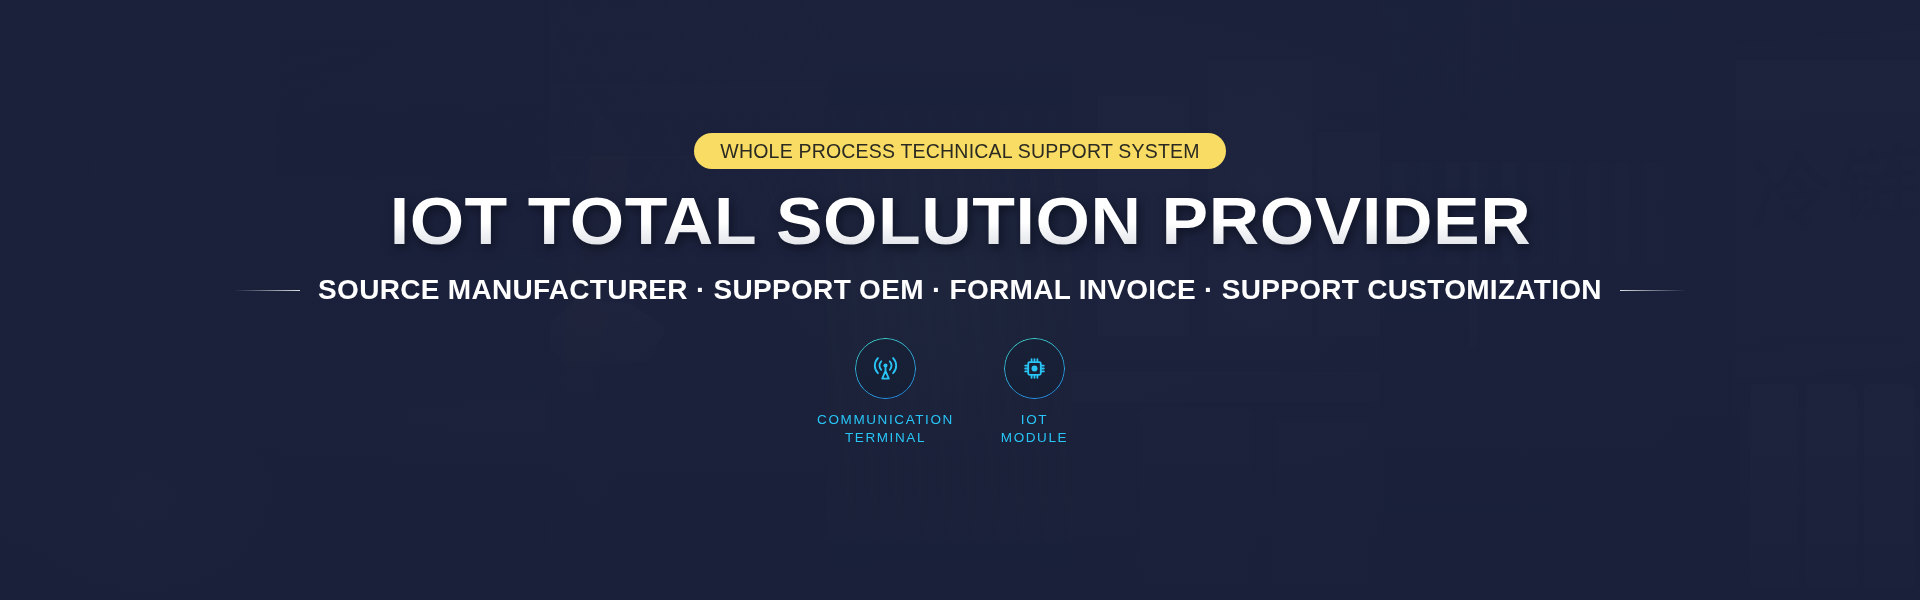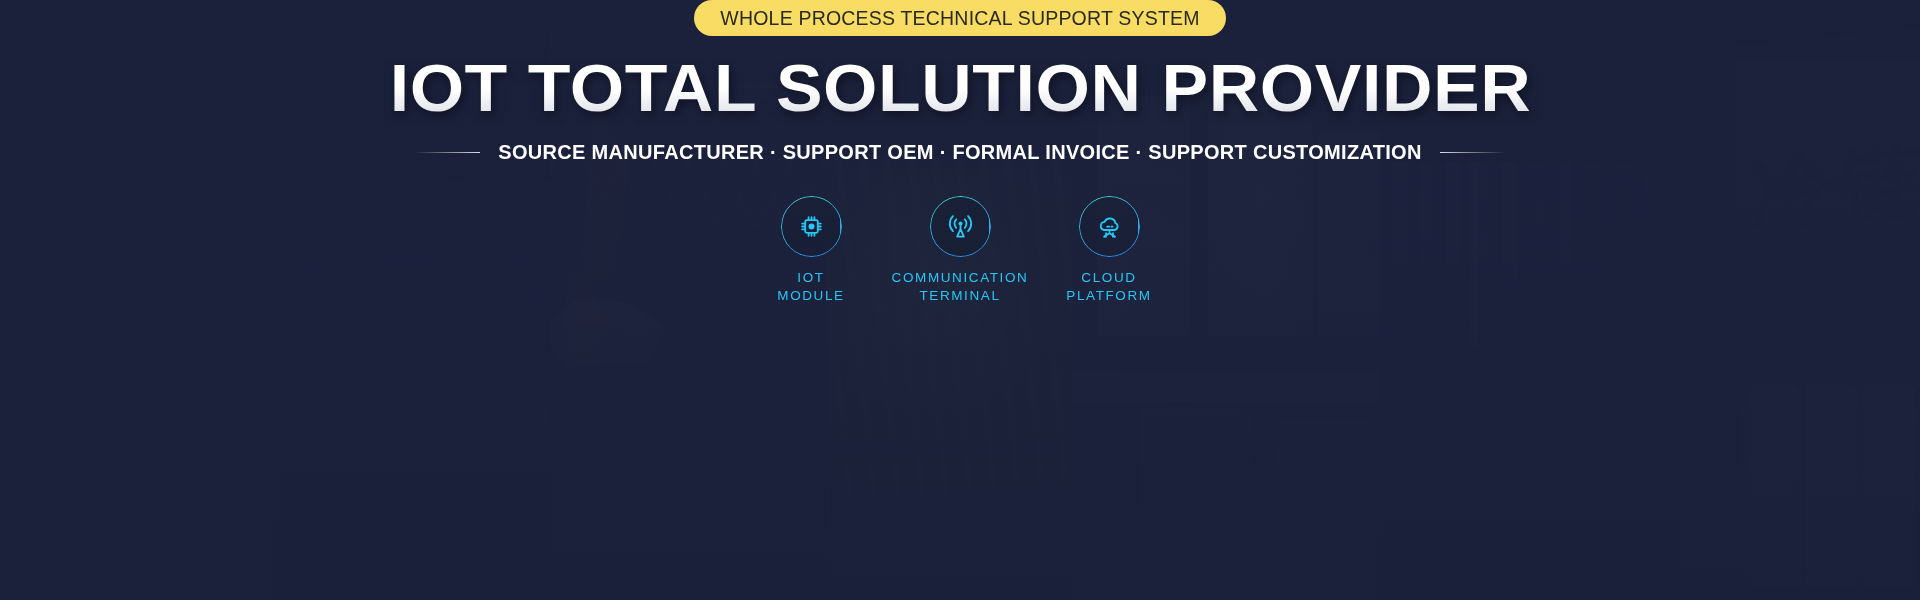--- a/index.html
+++ b/index.html
@@ -181,20 +181,21 @@
     background:
       radial-gradient(ellipse 1100px 520px at 50% 48%, rgba(26,32,58,0.62), rgba(26,32,58,0.88) 72%),
       linear-gradient(180deg, rgba(30,36,64,0.80) 0%, rgba(28,34,60,0.86) 50%, rgba(24,30,54,0.88) 100%);
   }
 
   
   .content {
     position: absolute; inset: 0;
     display: flex; flex-direction: column;
     align-items: center;
+    padding-top: 133px;
   }
 
   .badge {
     display: inline-flex; align-items: center; justify-content: center;
     height: 36px;
     padding: 0 26px;
     border-radius: 18px;
     background: #f8dc63;
     color: #2b2a22;
     font-size: 19.5px;
@@ -222,21 +223,21 @@
 
   .subline {
     margin-top: 20px;
     display: flex; align-items: center; gap: 18px;
   }
   .rule { width: 66px; height: 1px; }
   .rule.left  { background: linear-gradient(90deg, rgba(255,255,255,0), rgba(255,255,255,0.85)); }
   .rule.right { background: linear-gradient(90deg, rgba(255,255,255,0.85), rgba(255,255,255,0)); }
   .subtitle {
     color: #ffffff;
-    font-size: 20px;
+    font-size: 28px;
     font-weight: 700;
     letter-spacing: 0.3px;
     white-space: nowrap;
   }
 
   .features {
     margin-top: 32px;
     display: flex;
     align-items: flex-start;
     gap: 24px;
@@ -352,65 +353,48 @@
 
     <h1 class="title">IOT TOTAL SOLUTION PROVIDER</h1>
 
     <div class="subline">
       <span class="rule left"></span>
       <span class="subtitle">SOURCE MANUFACTURER · SUPPORT OEM · FORMAL INVOICE · SUPPORT CUSTOMIZATION</span>
       <span class="rule right"></span>
     </div>
 
     <div class="features">
+
+      <div class="feature">
+        <div class="circle">
+          <span>
+            <svg viewBox="0 0 32 32" fill="none" stroke="#29c5f6" stroke-width="1.9" stroke-linecap="round" stroke-linejoin="round">
+              <circle cx="16" cy="13" r="2.1" fill="#29c5f6" stroke="none"></circle>
+              <path d="M11.6 8.6a6.2 6.2 0 0 0 0 8.8M20.4 8.6a6.2 6.2 0 0 1 0 8.8"></path>
+              <path d="M8.2 5.2a11 11 0 0 0 0 15.6M23.8 5.2a11 11 0 0 1 0 15.6"></path>
+              <path d="M16 15.1v3.4M12.6 26.4 16 18.5l3.4 7.9z"></path>
+            </svg>
+          </span>
+        </div>
+        <div class="label">COMMUNICATION
+TERMINAL</div>
+      </div>
 
       <div class="feature">
         <div class="circle">
           <span>
             <svg viewBox="0 0 32 32" fill="none" stroke="#29c5f6" stroke-width="1.9" stroke-linecap="round" stroke-linejoin="round">
               <rect x="9.5" y="9.5" width="13" height="13" rx="1.6"></rect>
               <circle cx="16" cy="16" r="3.1" fill="#29c5f6" stroke="none"></circle>
               <path d="M13 6.4v2.2M16 6.4v2.2M19 6.4v2.2M13 23.4v2.2M16 23.4v2.2M19 23.4v2.2"></path>
               <path d="M6.4 13h2.2M6.4 16h2.2M6.4 19h2.2M23.4 13h2.2M23.4 16h2.2M23.4 19h2.2"></path>
             </svg>
           </span>
         </div>
         <div class="label">IOT
 MODULE</div>
       </div>
 
-      <div class="feature">
-        <div class="circle">
-          <span>
-            <svg viewBox="0 0 32 32" fill="none" stroke="#29c5f6" stroke-width="1.9" stroke-linecap="round" stroke-linejoin="round">
-              <circle cx="16" cy="13" r="2.1" fill="#29c5f6" stroke="none"></circle>
-              <path d="M11.6 8.6a6.2 6.2 0 0 0 0 8.8M20.4 8.6a6.2 6.2 0 0 1 0 8.8"></path>
-              <path d="M8.2 5.2a11 11 0 0 0 0 15.6M23.8 5.2a11 11 0 0 1 0 15.6"></path>
-              <path d="M16 15.1v3.4M12.6 26.4 16 18.5l3.4 7.9z"></path>
-            </svg>
-          </span>
-        </div>
-        <div class="label">COMMUNICATION
-TERMINAL</div>
-      </div>
-
-      <div class="feature">
-        <div class="circle">
-          <span>
-            <svg viewBox="0 0 32 32" fill="none" stroke="#29c5f6" stroke-width="1.9" stroke-linecap="round" stroke-linejoin="round">
-              <path d="M10.4 19.6a4.2 4.2 0 0 1 .5-8.3 5.9 5.9 0 0 1 11.2 1.1 3.9 3.9 0 0 1-.4 7.2z"></path>
-              <path d="M13.6 16.2h2.1M18 16.2h1.2"></path>
-              <path d="M16 19.8v3.2M16 23v0M16 23l-5.2 3.2M16 23l5.2 3.2M12.4 23v3M19.6 23v3"></path>
-              <circle cx="10.6" cy="26.6" r="1.1" fill="#29c5f6" stroke="none"></circle>
-              <circle cx="21.4" cy="26.6" r="1.1" fill="#29c5f6" stroke="none"></circle>
-              <circle cx="12.4" cy="26.6" r="0.9" fill="#29c5f6" stroke="none"></circle>
-              <circle cx="19.6" cy="26.6" r="0.9" fill="#29c5f6" stroke="none"></circle>
-            </svg>
-          </span>
-        </div>
-        <div class="label">CLOUD
-PLATFORM</div>
-      </div>
 
 
     </div>
   </div>
 </div>
 
 </body></html>

